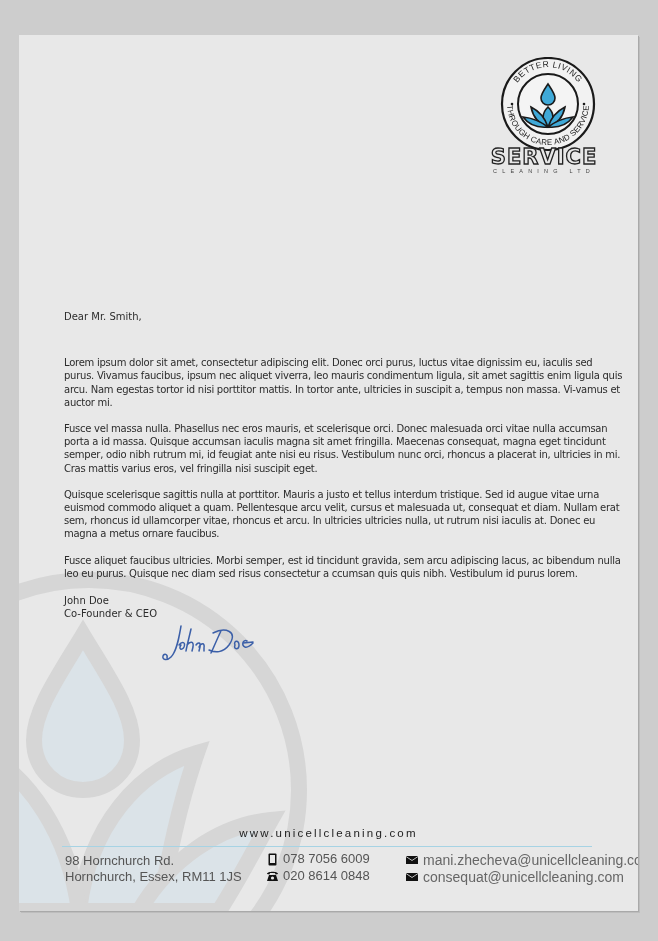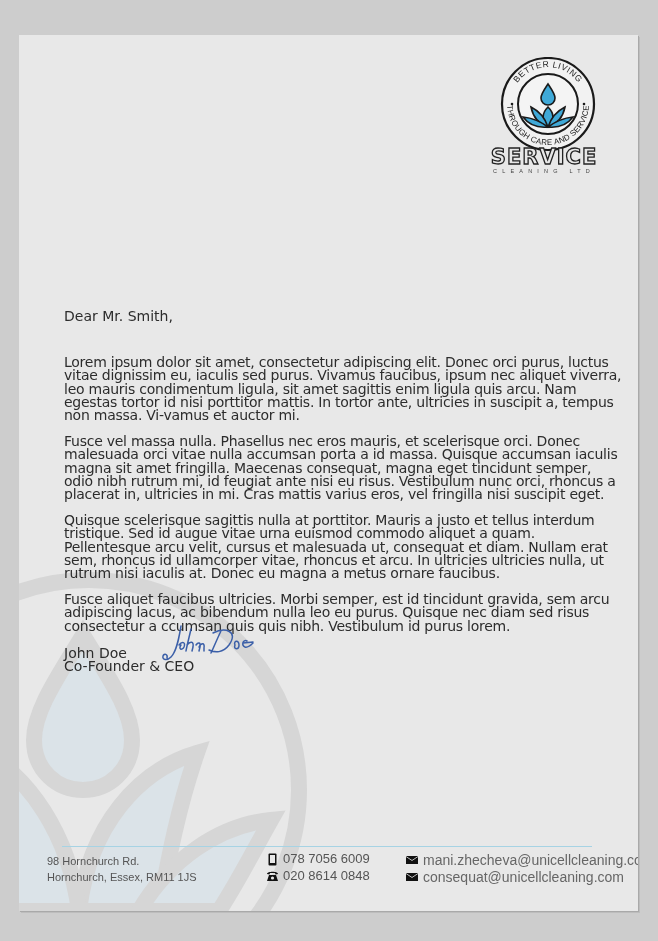--- a/index.html
+++ b/index.html
@@ -4,28 +4,28 @@
 <style>
   html,body{margin:0;padding:0;}
   body{width:658px;height:941px;background:#cdcdcd;position:relative;overflow:hidden;font-family:"Liberation Sans",sans-serif;}
   .page{position:absolute;left:19px;top:35px;width:619px;height:876px;background:#e8e8e8;overflow:hidden;
         box-shadow:1px 1px 0 #a9a9a9, 2px 2px 0 #bdbdbd;}
   .watermark{position:absolute;left:0;top:0;width:619px;height:876px;pointer-events:none;}
   .logo{position:absolute;left:474px;top:22px;width:110px;height:125px;}
   .logo-word{position:absolute;left:470px;top:110px;width:110px;text-align:center;font-family:"DejaVu Sans",sans-serif;
              font-size:21px;letter-spacing:1px;color:#e8e8e8;-webkit-text-stroke:1.3px #222;font-weight:bold;}
   .logo-sub{position:absolute;left:470px;top:133px;width:110px;text-align:center;font-size:5.5px;letter-spacing:5.2px;color:#444;}
-  .letter{position:absolute;left:45px;top:275px;width:560px;color:#2c2c2c;font-family:"DejaVu Sans",sans-serif;font-size:14px;line-height:13.2px;}
+  .letter{position:absolute;left:45px;top:275px;width:560px;color:#2c2c2c;font-family:"DejaVu Sans",sans-serif;font-size:10px;line-height:13.2px;}
   .greeting{font-weight:normal;margin:0 0 33px 0;}
   .para{margin:0 0 13px 0;letter-spacing:-0.25px;}
   .sign-name{margin-top:14px;}
   .sig{position:absolute;left:140px;top:588px;}
   .footer-url{position:absolute;left:0;width:619px;top:792px;text-align:center;font-size:11.5px;letter-spacing:2.2px;color:#222;}
   .footer-rule{position:absolute;left:43px;top:811px;width:530px;height:1px;background:#a6d3e4;}
-  .addr{position:absolute;left:28px;top:818px;font-size:11px;line-height:16px;color:#555;}
+  .addr{position:absolute;left:46px;top:818px;font-size:13px;line-height:16px;color:#555;}
   .phones{position:absolute;left:247px;top:816px;font-size:13px;line-height:16.5px;color:#555;}
   .mails{position:absolute;left:387px;top:817px;font-size:14px;line-height:16.5px;color:#666;}
   .row{display:flex;align-items:center;white-space:nowrap;}
   .ico{display:inline-block;width:12px;margin-right:5px;text-align:center;color:#111;}
   .ico svg{display:block;margin:auto;}
 </style>
 </head>
 <body>
 
 <div class="page">
@@ -74,20 +74,21 @@
       <path d="M22 3 C20 14 18 28 12 34 C8 38 3 37 4 33 C5 30 9 31 8 35"></path>
       <path d="M20 22 C23 18 27 19 25 24 C23 28 19 26 22 22"></path>
       <path d="M32 6 C30 15 28 22 27 28 M28 22 C31 18 35 18 34 24 L33 28"></path>
       <path d="M37 22 C39 19 42 19 41 24 L40 28 M40 24 C42 20 46 19 45 25 L45 28"></path>
       <path d="M62 8 C58 16 55 24 52 30 M54 10 C66 4 80 8 70 22 C64 30 56 30 50 27"></path>
       <path d="M76 22 C74 18 80 16 80 22 C80 27 74 27 76 22"></path>
       <path d="M88 18 C84 16 82 22 86 24 C89 25 92 22 94 20 M84 20 L94 19"></path>
     </g>
   </svg>
 
+  <div class="footer-url">www.unicellcleaning.com</div>
   <div class="footer-rule"></div>
 
   <div class="addr">
     <div>98 Hornchurch Rd.</div>
     <div>Hornchurch, Essex, RM11 1JS</div>
   </div>
 
   <div class="phones">
     <div class="row">
       <span class="ico">

